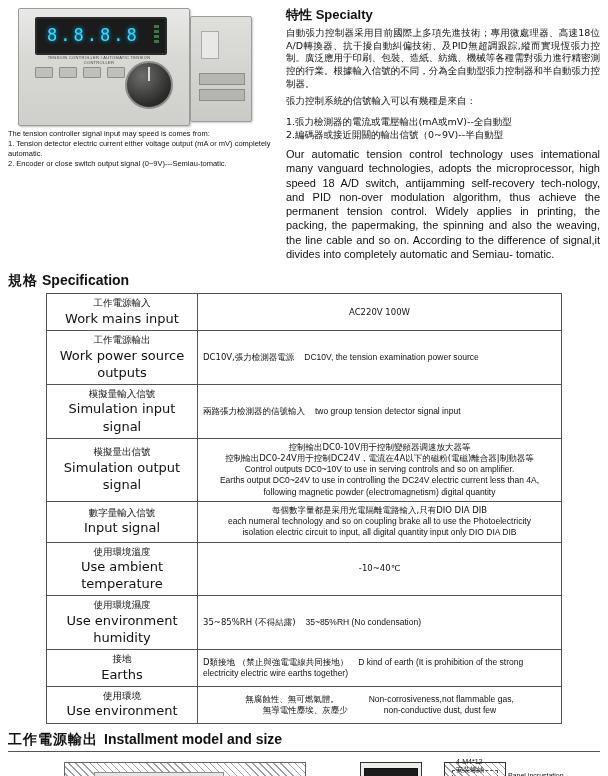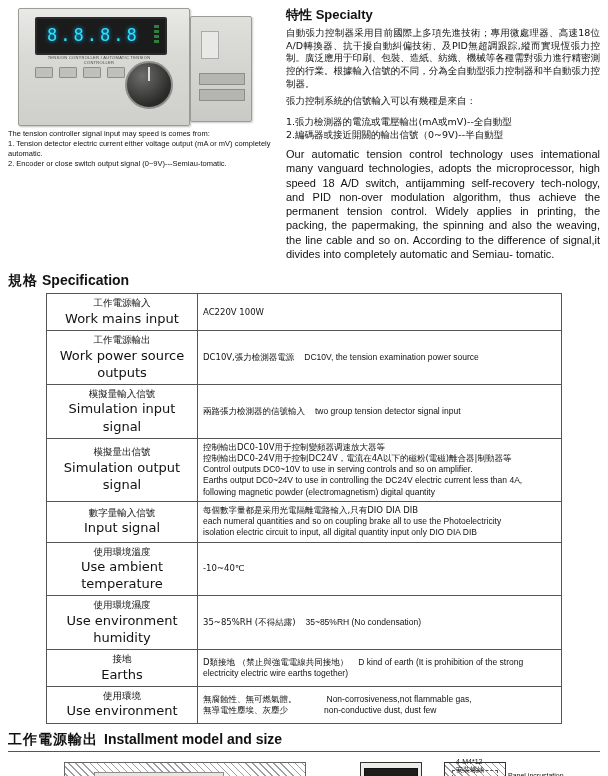--- a/index.html
+++ b/index.html
@@ -91,21 +91,21 @@
     padding:3px 5px;
     font-size:8.5px;
     vertical-align:middle;
     line-height:1.32;
   }
   td.lab{width:140px;text-align:center;font-family:"DejaVu Sans",sans-serif;}
   td.lab .cn{display:block;font-size:9.5px;}
   td.lab .en{display:block;font-size:13px;}
   td.val .cn{font-family:"DejaVu Sans",sans-serif;}
   td.val .en{}
-  td.val .row{display:block;}
+  td.val .row{display:block;text-align:center;}
   .inline-en{margin-left:10px;}
 
   
   .inst-head{margin:7px 0 2px 8px;font-size:14px;font-weight:bold;}
   .inst-head .cn{font-family:"DejaVu Sans",sans-serif;letter-spacing:1px;}
   .inst-head .en{margin-left:6px;}
   .hr{width:592px;height:1px;background:#555;margin:1px auto 4px auto;}
 
   .draw-area{position:relative;width:592px;height:275px;margin:0 auto;}
 
@@ -227,21 +227,21 @@
         </td>
       </tr>
 
       <tr>
         <td class="lab">
           <span class="cn">數字量輸入信號</span>
           <span class="en">Input signal</span>
         </td>
         <td class="val">
           <span class="row cn">每個數字量都是采用光電隔離電路輸入,只有DIO DIA DIB</span>
-          <span class="row en">each numeral quantities and so on coupling brake all to use the Photoelectricity</span>
+          <span class="row en">each numeral technology and so on coupling brake all to use the Photoelectricity</span>
           <span class="row en">isolation electric circuit to input, all digital quantity input only DIO DIA DIB</span>
         </td>
       </tr>
 
       <tr>
         <td class="lab">
           <span class="cn">使用環境溫度</span>
           <span class="en">Use ambient temperature</span>
         </td>
         <td class="val">

